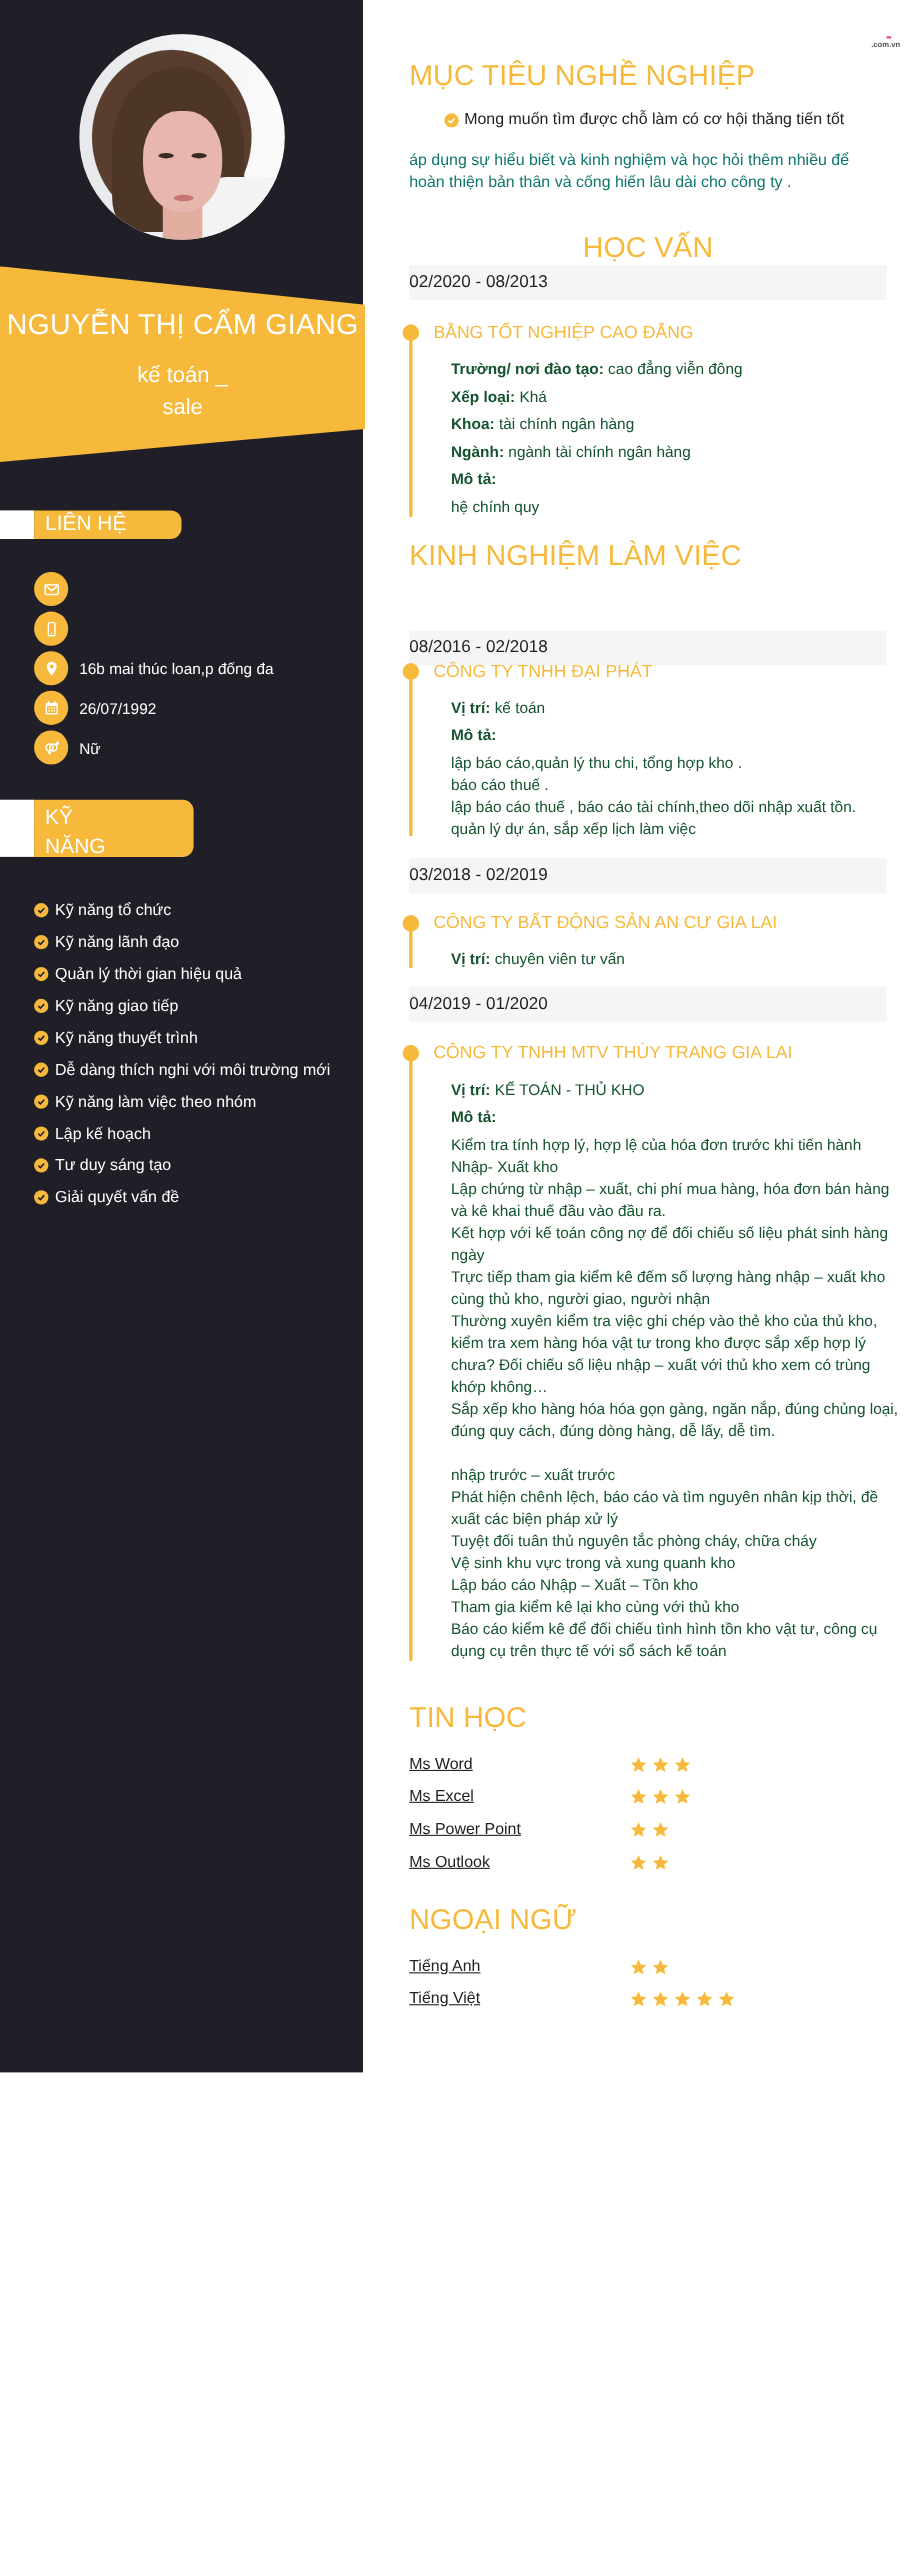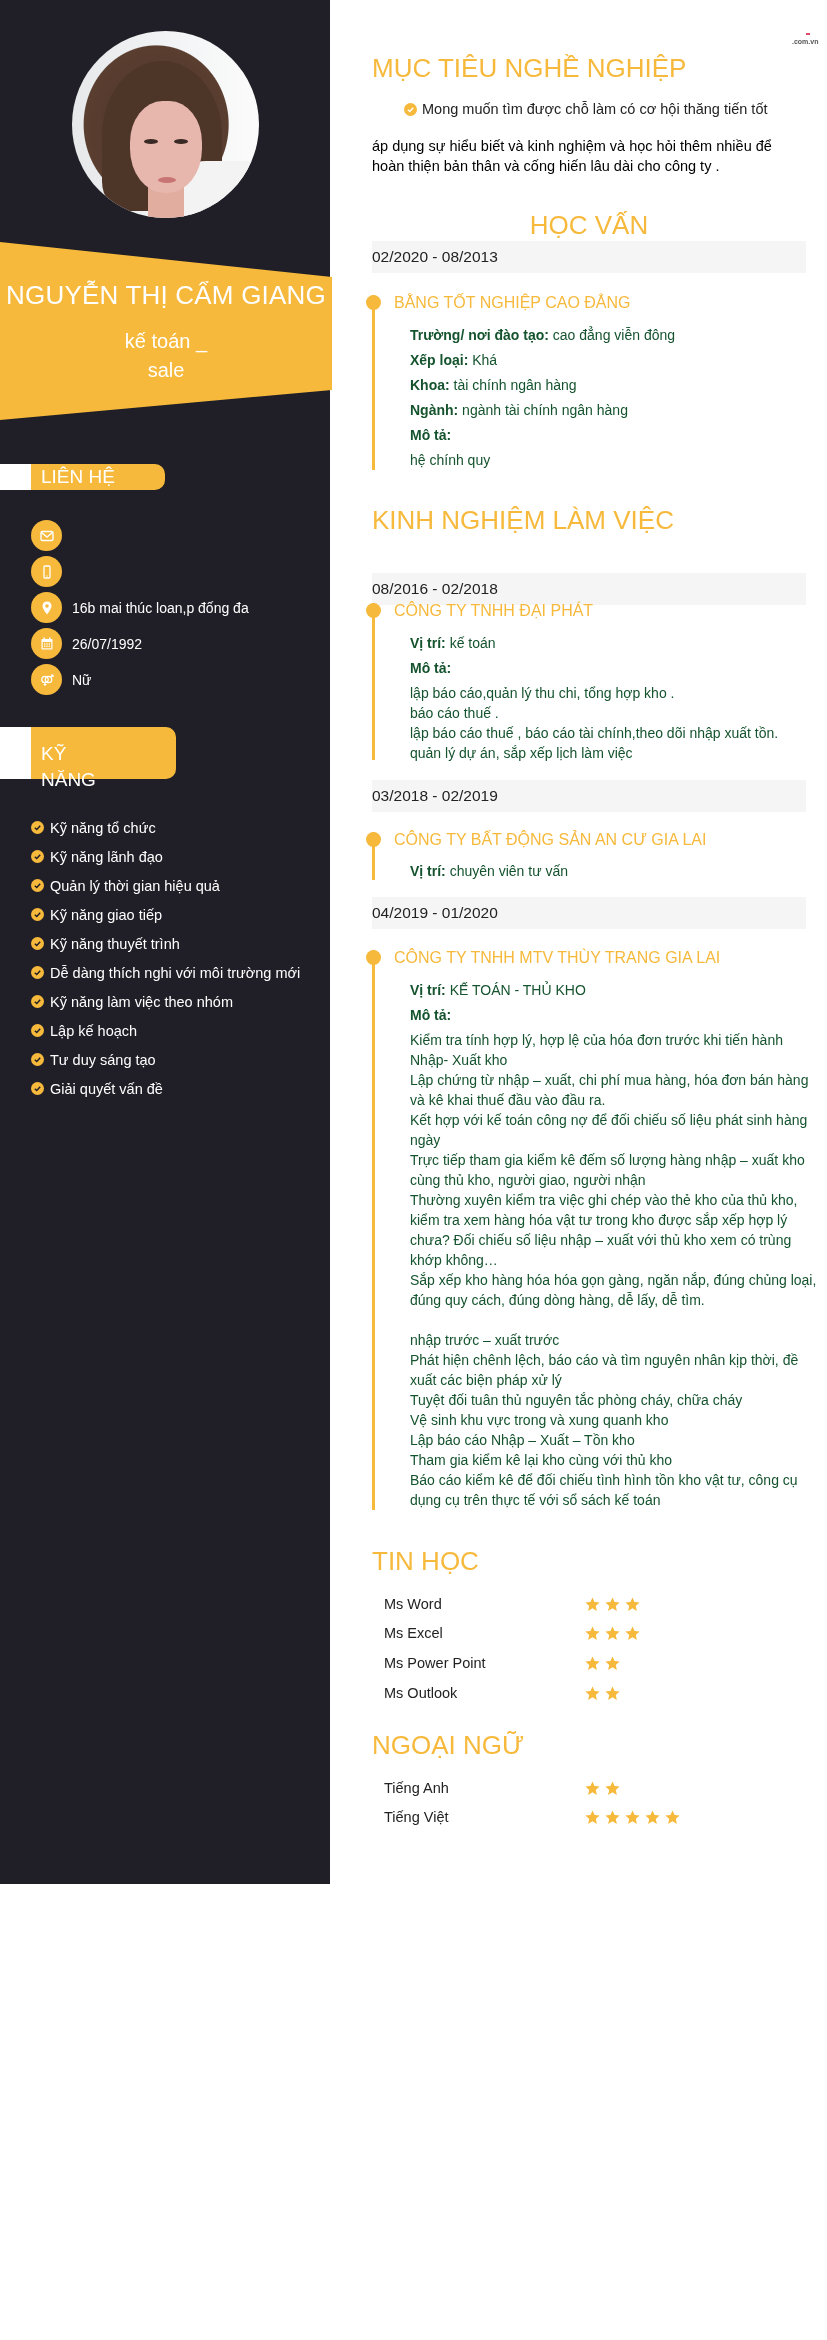--- a/index.html
+++ b/index.html
@@ -20,49 +20,49 @@
 
   .banner { position: absolute; left: 0; top: 242px; width: 332px; height: 178px; background: #f6b93b;
     clip-path: polygon(0 0, 100% 35px, 100% 148px, 0 100%); }
   .name { position: absolute; left: 0; top: 280px; width: 332px; text-align: center; color: #fff; font-size: 26px; letter-spacing: 0.2px; }
   .role { position: absolute; left: 0; top: 327px; width: 332px; text-align: center; color: #fff; font-size: 20px; line-height: 29px; }
 
   .side-head { position: absolute; left: 0; width: 165px; height: 26px; }
   .side-head .white { position: absolute; left: 0; top: 0; width: 31px; height: 100%; background: #fff; }
   .side-head .pill { position: absolute; left: 31px; top: 0; right: 0; height: 100%; background: #f6b93b; border-radius: 0 10px 10px 0; color: #fff; font-size: 19px; padding-left: 10px; line-height: 26px; }
   .side-head.skills { width: 176px; height: 52px; }
-  .side-head.skills .pill { line-height: 26px; padding-top: 14px; }
+  .side-head.skills .pill { line-height: 26px; padding-top: 4px; }
 
   .contact-row { position: absolute; left: 31px; height: 31px; display: flex; align-items: center; }
   .ci { width: 31px; height: 31px; border-radius: 50%; background: #f6b93b; display: flex; align-items: center; justify-content: center; flex: none; }
   .ci svg { width: 16px; height: 16px; }
   .contact-text { color: #fff; font-size: 14px; margin-left: 10px; }
 
   .skill-list { position: absolute; left: 31px; top: 813px; list-style: none; }
   .skill-list li { display: flex; align-items: center; height: 29px; color: #fff; font-size: 14.5px; }
   .check { width: 13px; height: 13px; border-radius: 50%; background: #f6b93b; margin-right: 6px; flex: none; display: flex; align-items: center; justify-content: center; }
   .check svg { width: 9px; height: 9px; }
   .watermark { position: absolute; left: 792px; top: 38px; font-size: 7px; color: #555; font-weight: bold; }
   .watermark .dot { position: absolute; left: 14px; top: -5px; width: 4px; height: 1.5px; background: #e04b6a; }
   .h1 { color: #f6b93b; font-size: 26px; font-weight: normal; position: absolute; left: 372px; }
   .objective-item { position: absolute; left: 372px; top: 101px; display: flex; align-items: center; font-size: 14.5px; color: #222; margin-left: 32px; }
   .objective-item .check { margin-right: 5px; }
-  .objective-text { position: absolute; left: 372px; top: 136px; width: 436px; font-size: 14.5px; line-height: 20px; color: #000000; }
+  .objective-text { position: absolute; left: 372px; top: 136px; width: 436px; font-size: 14.5px; line-height: 20px; color: #0f766e; }
 
   .date-bar { position: absolute; left: 372px; width: 434px; height: 32px; background: #f5f5f5; text-align: left; line-height: 32px; font-size: 15.5px; color: #222; }
   .entry { position: absolute; left: 372px; width: 434px; }
   .entry .line { position: absolute; left: 0; top: 0; width: 3px; background: #f6b93b; }
   .entry .dot { position: absolute; left: -6px; top: 0; width: 15px; height: 15px; border-radius: 50%; background: #f6b93b; }
   .entry .title { position: absolute; left: 22px; top: -1px; color: #f6b93b; font-size: 16px; }
   .entry .body { position: absolute; left: 38px; font-size: 14px; color: #14532d; }
   .entry .body .row { height: 25px; line-height: 20px; }
   .entry .body b { font-weight: bold; }
   .entry .desc { line-height: 20px; white-space: pre-line; width: 410px; }
 
-  .rating-row { position: absolute; left: 384px; display: flex; align-items: center; height: 20px; font-size: 14.5px; color: #222; }
+  .rating-row { position: absolute; left: 372px; display: flex; align-items: center; height: 20px; font-size: 14.5px; color: #222; text-decoration: underline; }
   .rating-row .label { width: 200px; }
   .stars { display: flex; gap: 3px; }
   .stars svg { width: 17px; height: 17px; }
 </style>
 </head>
 <body>
 
 <div class="sidebar">
   <div class="avatar">
     <div class="hair"></div>
@@ -259,21 +259,21 @@
   <div class="body" style="top:30px">
     <div class="row"><b>Trường/ nơi đào tạo:</b> <span>cao đẳng viễn đông</span></div>
     <div class="row"><b>Xếp loại:</b> <span>Khá</span></div>
     <div class="row"><b>Khoa:</b> <span>tài chính ngân hàng</span></div>
     <div class="row"><b>Ngành:</b> <span>ngành tài chính ngân hàng</span></div>
     <div class="row"><b>Mô tả:</b></div>
     <div class="row">hệ chính quy</div>
   </div>
 </div>
 
-<div class="h1" style="top:505px">KINH NGHIỆM LÀM VIỆC</div>
+<div class="h1" style="top:490px">KINH NGHIỆM LÀM VIỆC</div>
 
 <div class="date-bar" style="top:573px">08/2016 - 02/2018</div>
 <div class="entry" style="top:603px; height:157px">
   <div class="line" style="height:157px"></div>
   <div class="dot"></div>
   <div class="title">CÔNG TY TNHH ĐẠI PHÁT</div>
   <div class="body" style="top:30px">
     <div class="row"><b>Vị trí:</b> <span>kế toán</span></div>
     <div class="row"><b>Mô tả:</b></div>
     <div class="desc">lập báo cáo,quản lý thu chi, tổng hợp kho .

